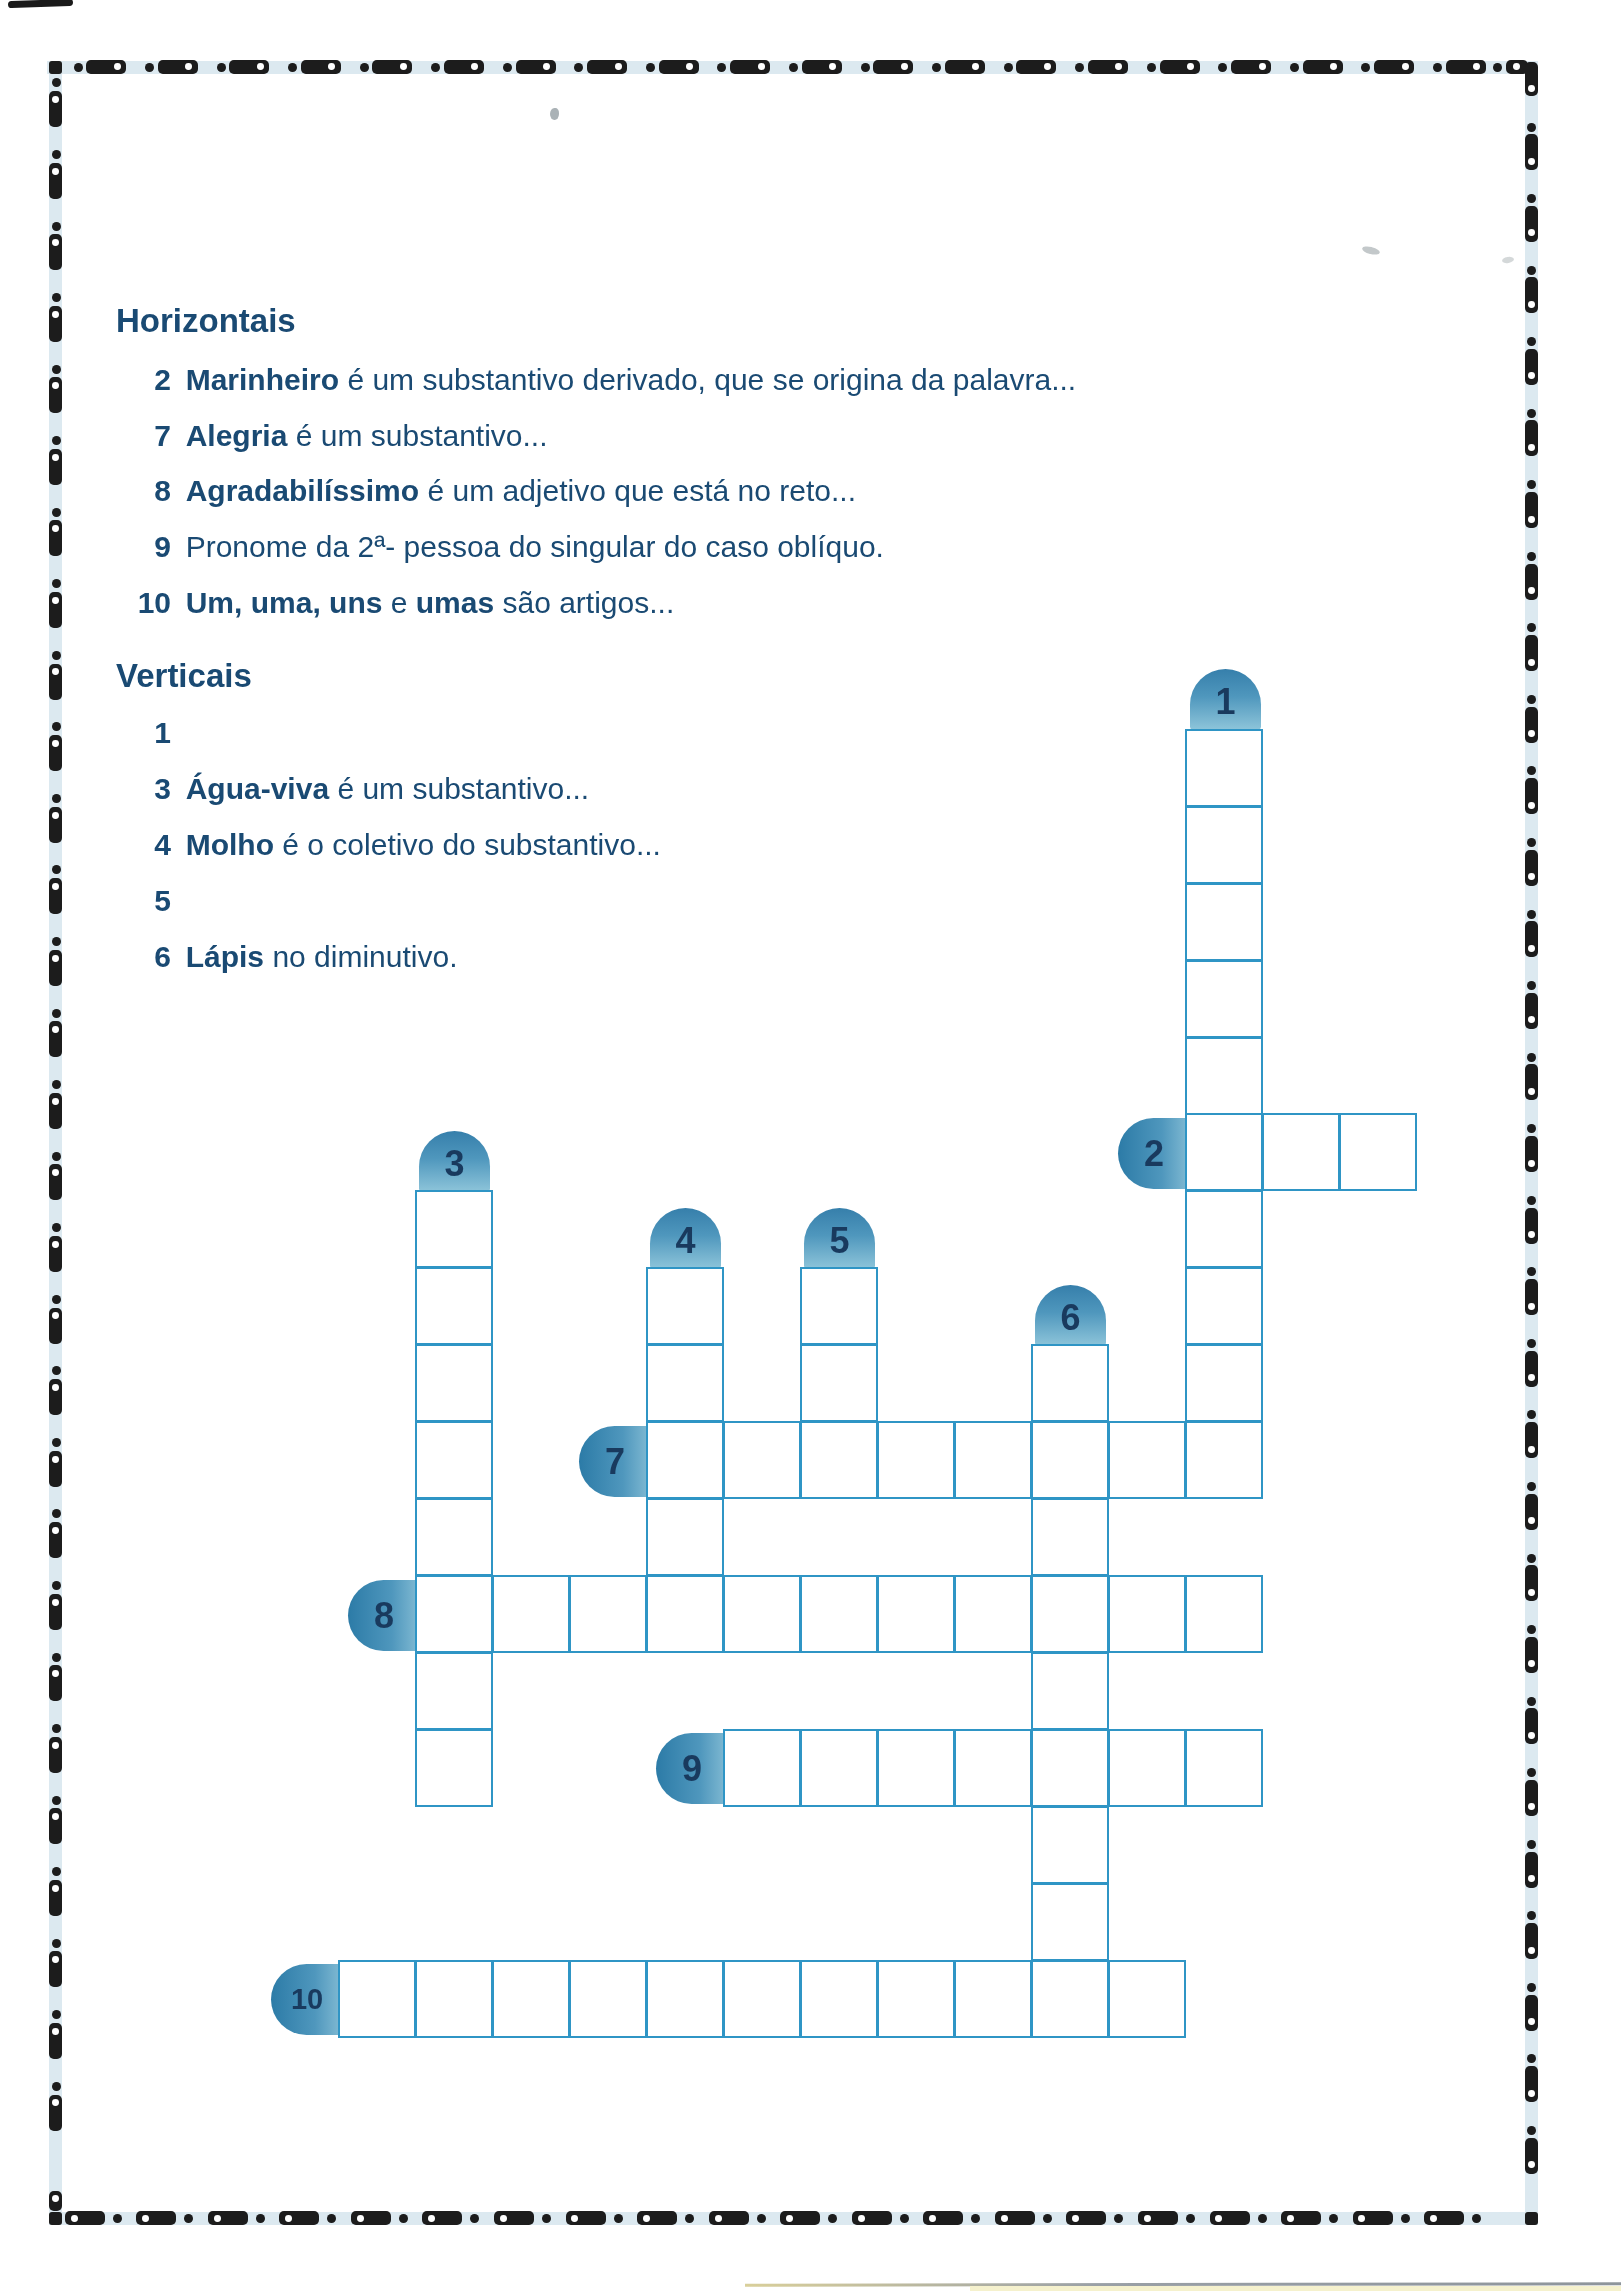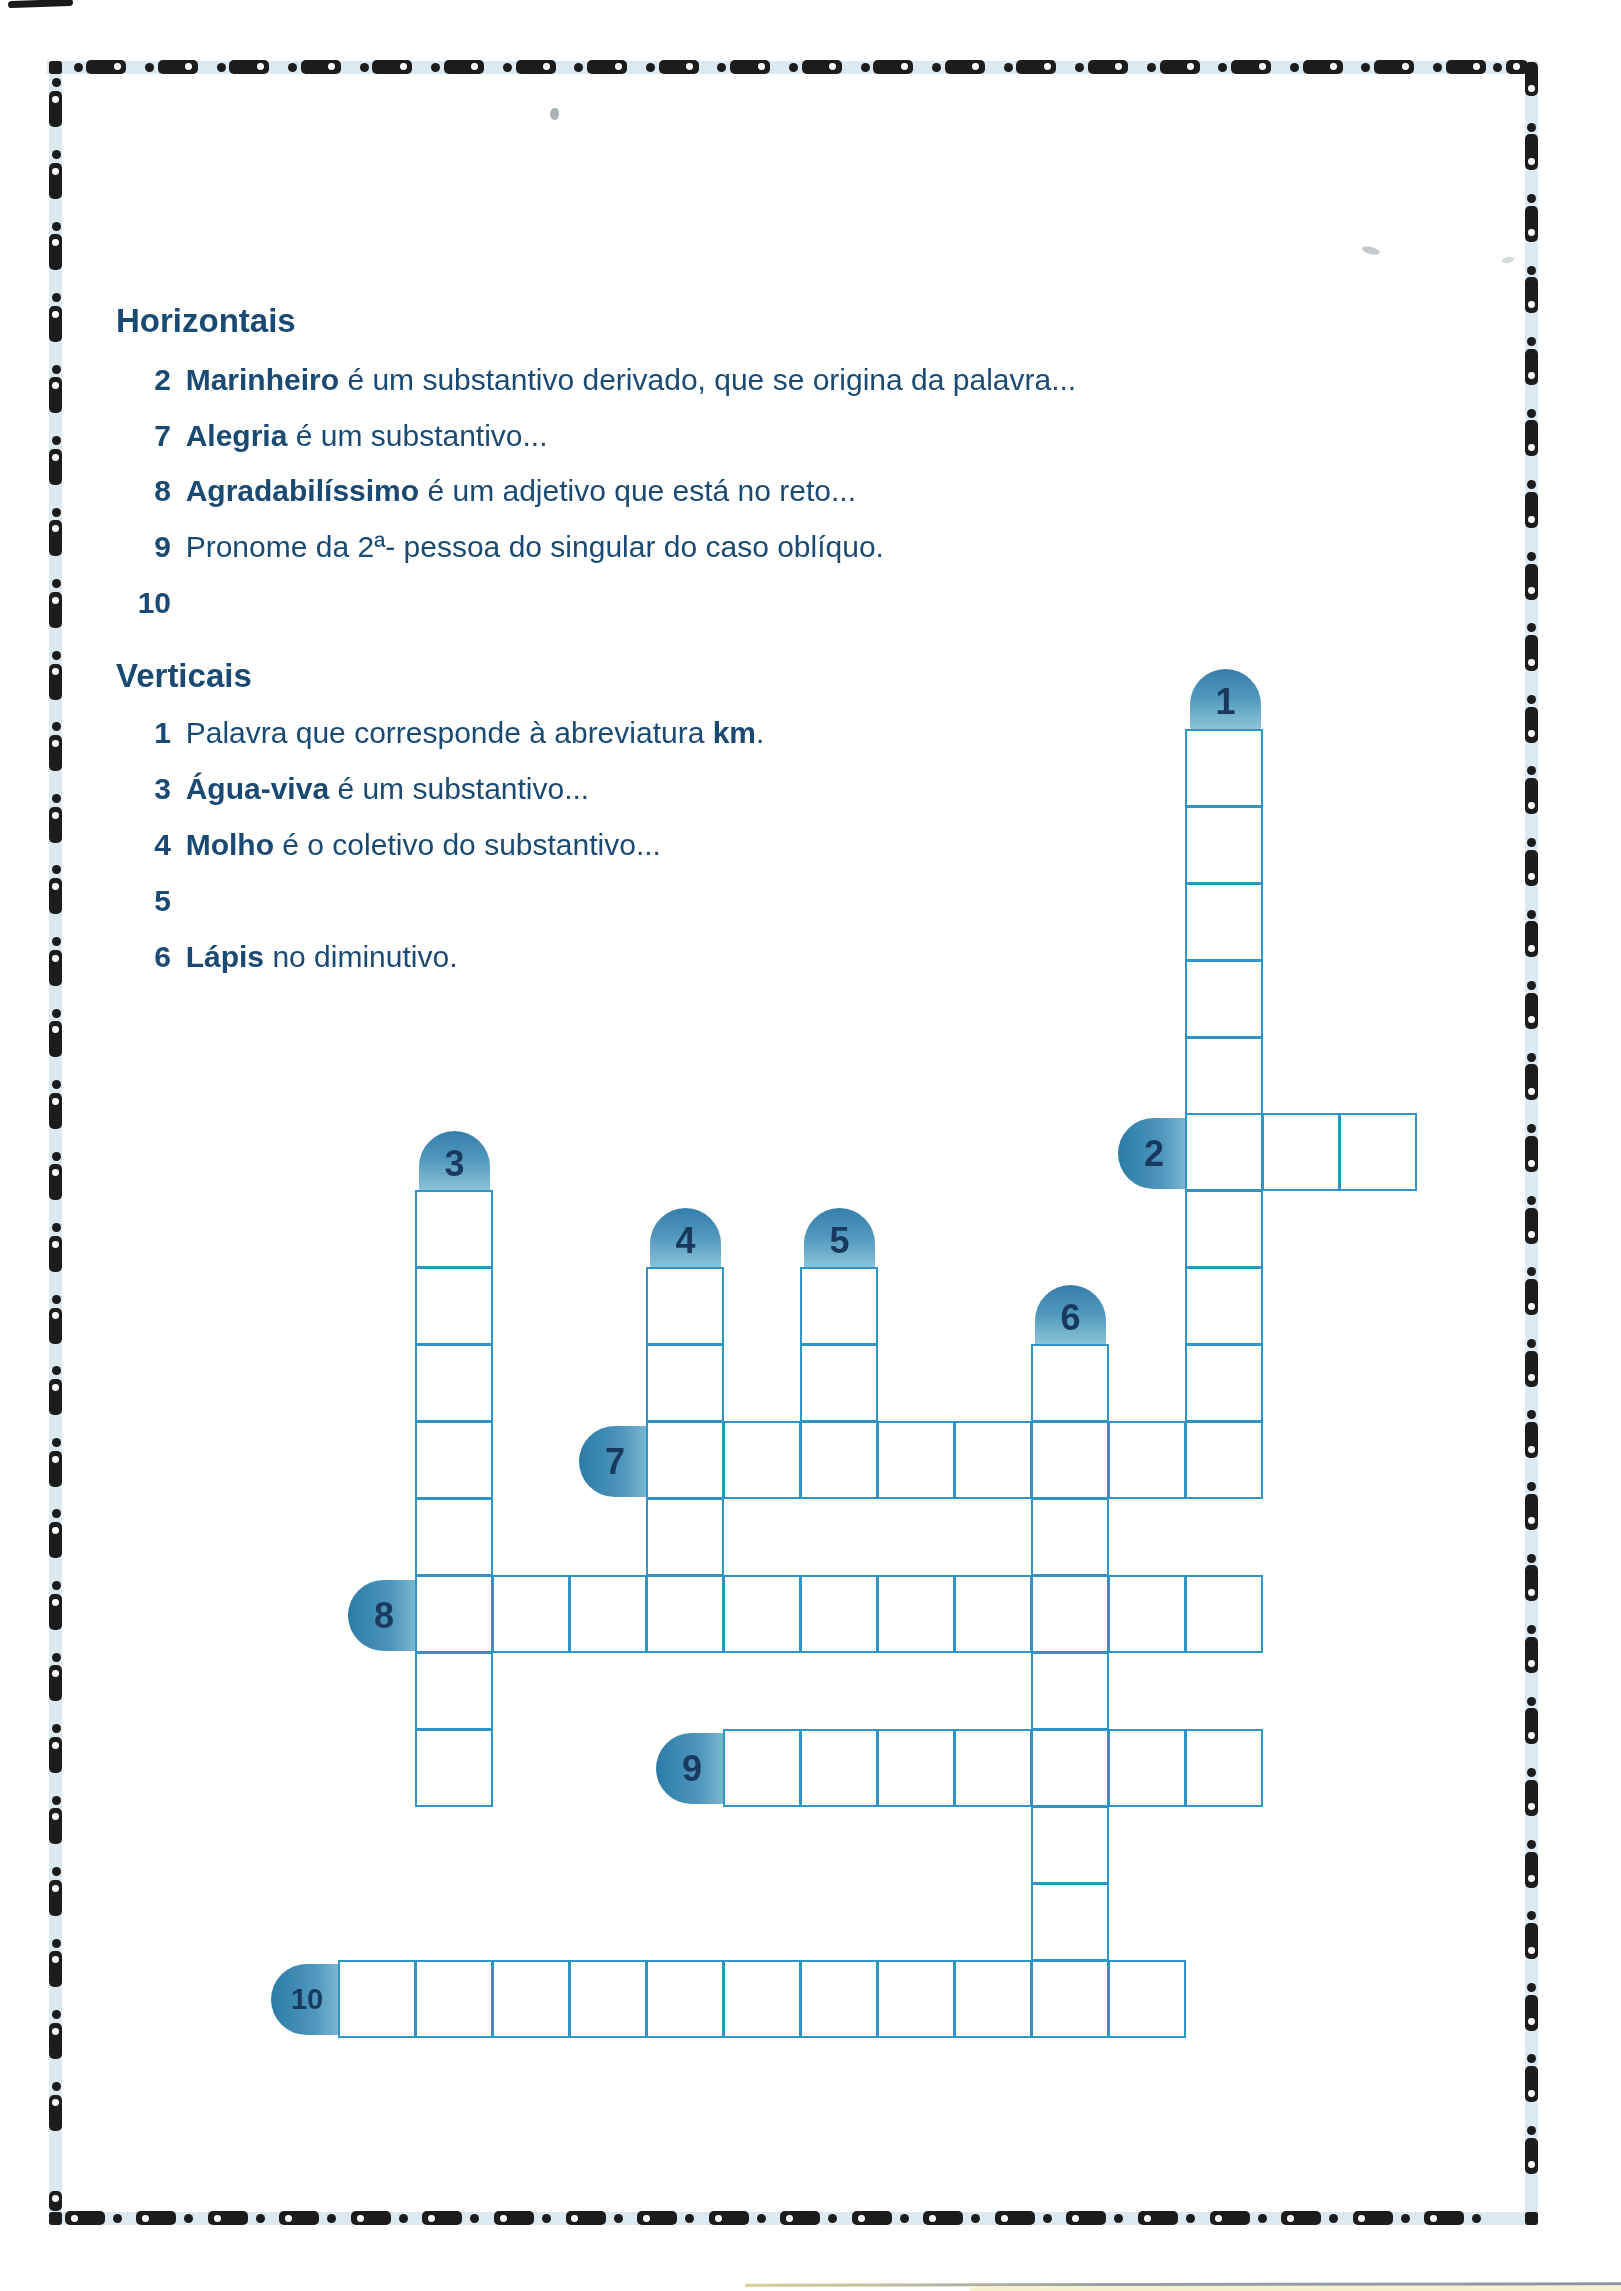--- a/index.html
+++ b/index.html
@@ -377,26 +377,26 @@
       <div class="clue" style="top: 474px; color: rgb(26, 74, 115);">
         <span class="num">8</span>
         <span><b>Agradabilíssimo</b><span> é um adjetivo que está no reto...</span></span>
       </div>
       <div class="clue" style="top: 530px; color: rgb(26, 74, 115);">
         <span class="num">9</span>
         <span><span>Pronome da 2ª- pessoa do singular do caso oblíquo.</span></span>
       </div>
       <div class="clue" style="top: 586px; color: rgb(26, 74, 115);">
         <span class="num">10</span>
+        <span><b>Um, uma, uns</b><span> e </span><b>umas</b><span> são artigos...</span></span>
       </div>
     </div>
   <div id="clues-v">
       <div class="clue" style="top: 716px; color: rgb(26, 74, 115);">
         <span class="num">1</span>
-        <span><span>Palavra que corresponde à abreviatura </span><b>km</b><span>.</span></span>
       </div>
       <div class="clue" style="top: 772px; color: rgb(26, 74, 115);">
         <span class="num">3</span>
         <span><b>Água-viva</b><span> é um substantivo...</span></span>
       </div>
       <div class="clue" style="top: 828px; color: rgb(26, 74, 115);">
         <span class="num">4</span>
         <span><b>Molho</b><span> é o coletivo do substantivo...</span></span>
       </div>
       <div class="clue" style="top: 884px; color: rgb(26, 74, 115);">

